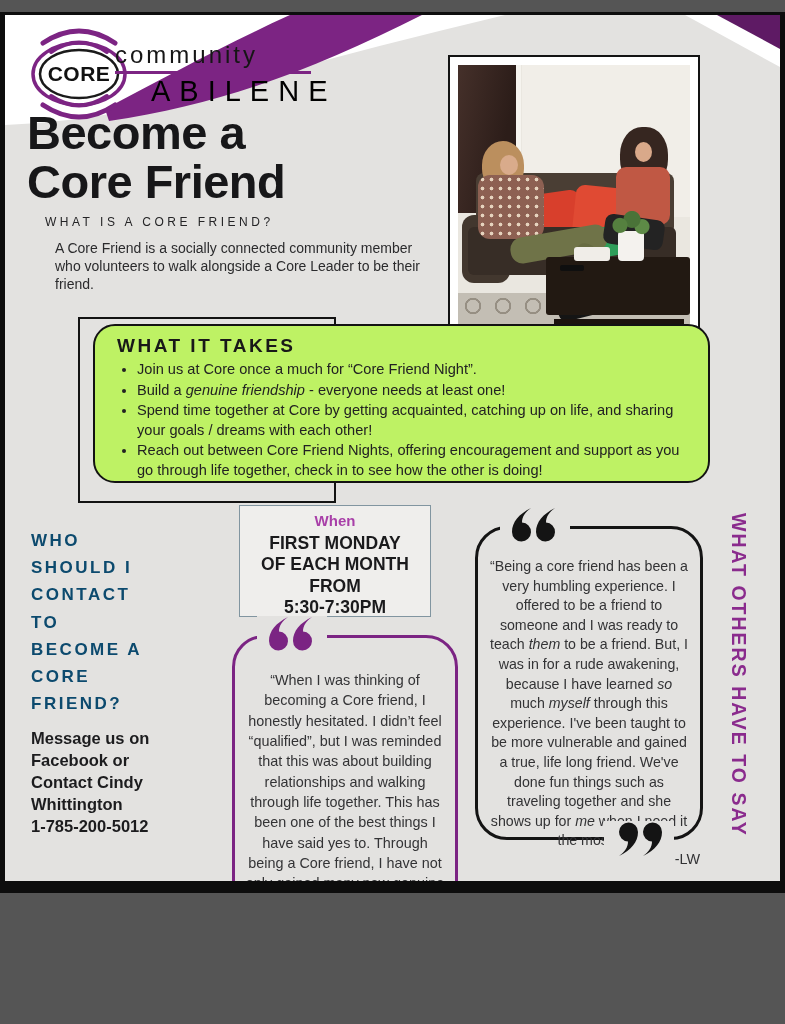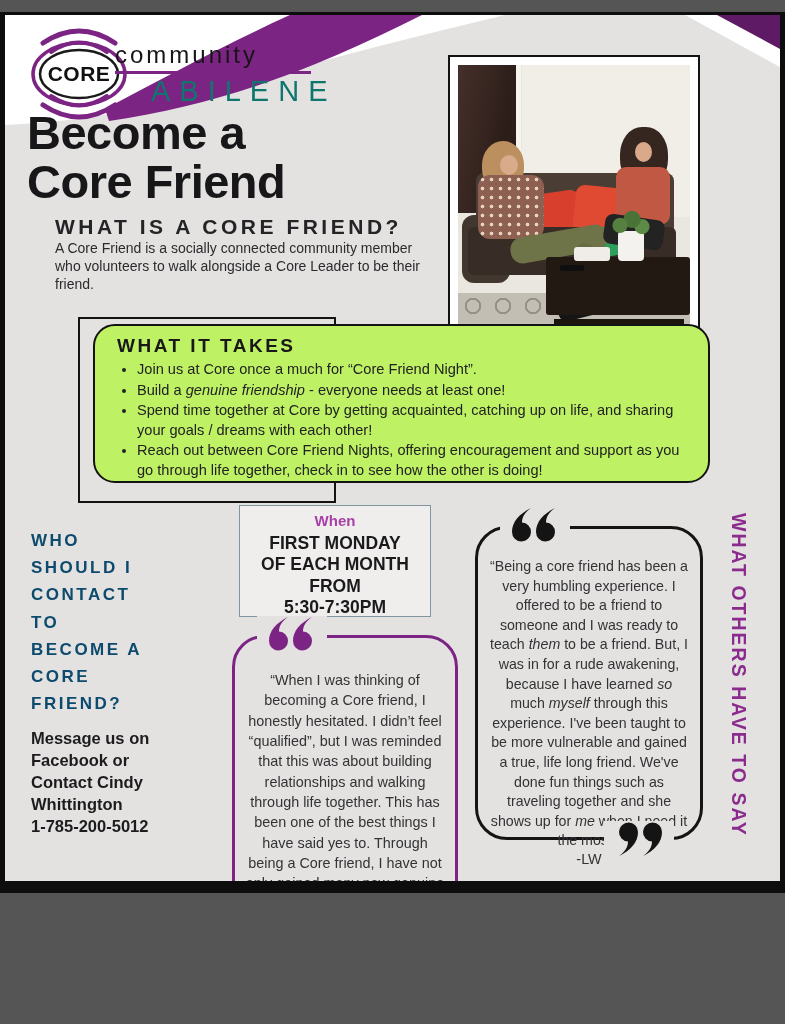--- a/index.html
+++ b/index.html
@@ -10,23 +10,23 @@
     border-right:5px solid #0d0d0d;border-bottom:12px solid #0d0d0d;
     font-family:"Liberation Sans","DejaVu Sans",sans-serif;color:#1d1d1f;
     overflow:hidden;
   }
   .abs{position:absolute;}
   
   #header-art{left:0;top:0;width:775px;height:130px;}
   #logo{left:10px;top:4px;width:128px;height:110px;}
   #logo-community{left:110px;top:26px;font-size:24px;letter-spacing:3px;color:#161616;}
   #logo-underline{left:110px;top:56px;width:196px;height:3px;background:#7c2483;}
-  #logo-city{left:146px;top:60px;font-size:29px;letter-spacing:9px;color:#0f766e;font-weight:400;}
+  #logo-city{left:146px;top:60px;font-size:29px;letter-spacing:9px;color:#000000;font-weight:400;}
   #main-title{left:22px;top:94px;font-size:47px;line-height:1.04;font-weight:800;letter-spacing:-.5px;color:#171719;}
-  #what-is-heading{left:50px;top:200px;font-size:21px;font-weight:700;letter-spacing:3.5px;color:#242426;}
+  #what-is-heading{left:40px;top:200px;font-size:12px;font-weight:400;letter-spacing:3.5px;color:#242426;}
   #what-is-body{left:50px;top:224px;width:372px;font-size:14px;line-height:1.3;color:#2b2b2d;}
   
   #photo-card{left:443px;top:40px;width:252px;height:296px;background:#fff;border:2px solid #131313;padding:8px;box-sizing:border-box;}
   #photo-scene{position:relative;width:232px;height:276px;background:#eae7e0;overflow:hidden;}
   .wall-light{left:64px;top:0;width:168px;height:152px;background:#f1eee8;}
   .door{left:0;top:0;width:60px;height:148px;background:linear-gradient(100deg,#45302a,#2c1d19 70%);}
   .door-edge{left:58px;top:0;width:5px;height:150px;background:#f6f4ef;}
   .couch-back{left:18px;top:108px;width:198px;height:62px;background:#4a3e34;border-radius:8px;}
   .couch-seat{left:10px;top:162px;width:208px;height:48px;background:#372d26;border-radius:6px;}
   .arm-left{left:4px;top:150px;width:48px;height:68px;background:#42372e;border-radius:12px;}
@@ -71,21 +71,21 @@
   
   .quote-card{box-sizing:border-box;border-radius:32px;text-align:center;}
   #quote-ac{left:227px;top:620px;width:226px;height:324px;border:3px solid #7b2483;}
   #quote-lw{left:470px;top:511px;width:228px;height:314px;border:3px solid #141414;}
   .qmark{position:absolute;background:#e3e2e0;padding:0 9px;line-height:0;}
   .qmark svg{display:block;}
   .q-open{top:-22px;left:22px;}
   .q-close{bottom:-20px;right:26px;}
   .quote-text{padding:32px 10px 0;font-size:14.4px;line-height:1.41;color:#333335;}
   #quote-lw .quote-text{padding-top:28px;font-size:14.2px;line-height:1.38;}
-  .quote-sig{font-size:14.4px;color:#333335;}
+  .quote-sig{font-size:14.4px;color:#333335;text-align:right;}
   .i{font-style:italic;} .b{font-weight:normal;}
   
   #childcare{left:473px;top:866px;font-size:18px;font-weight:700;letter-spacing:2.5px;line-height:1.8;color:#1a1a1c;}
   #vertical-title{left:722px;top:498px;height:445px;writing-mode:vertical-rl;font-size:19.5px;font-weight:800;letter-spacing:2px;color:#8a2b8d;}
   
   #footer-strip{left:0;top:960px;width:775px;height:49px;background:#fcfbfb;border-top:2px solid #e0dfdd;}
 </style>
 </head>
 <body>
 

